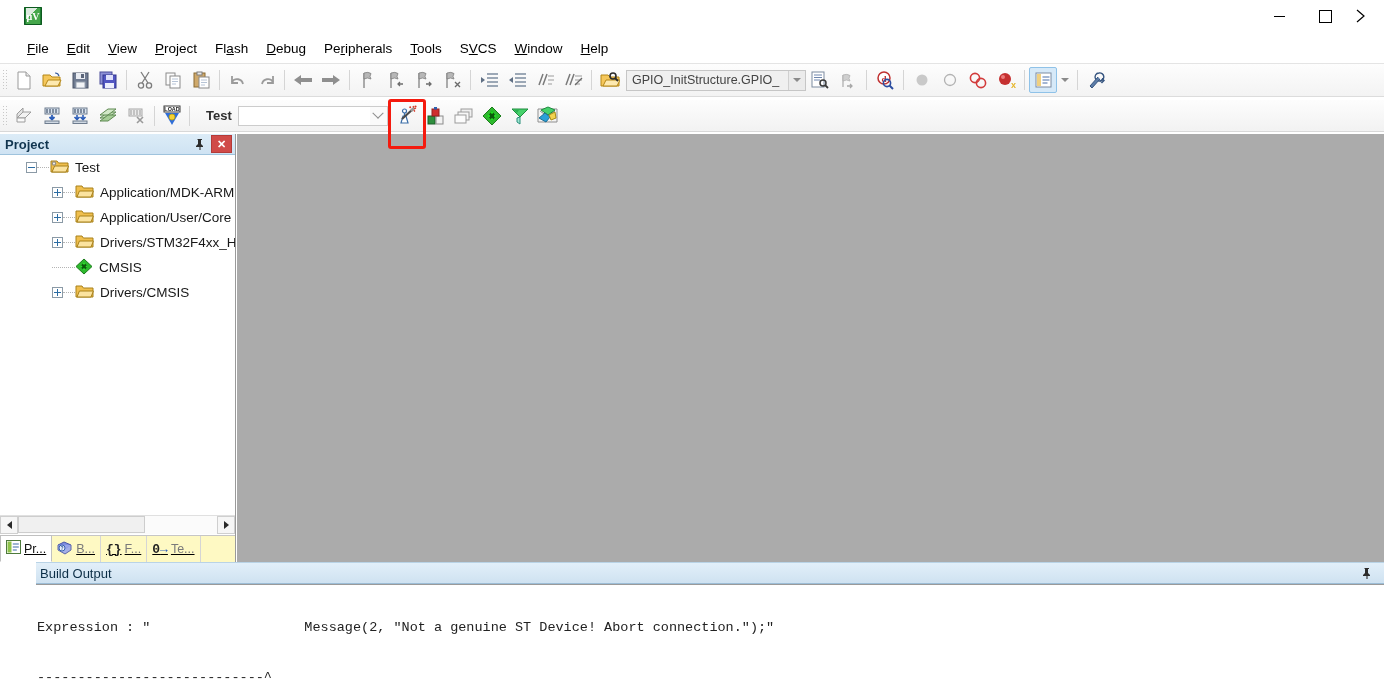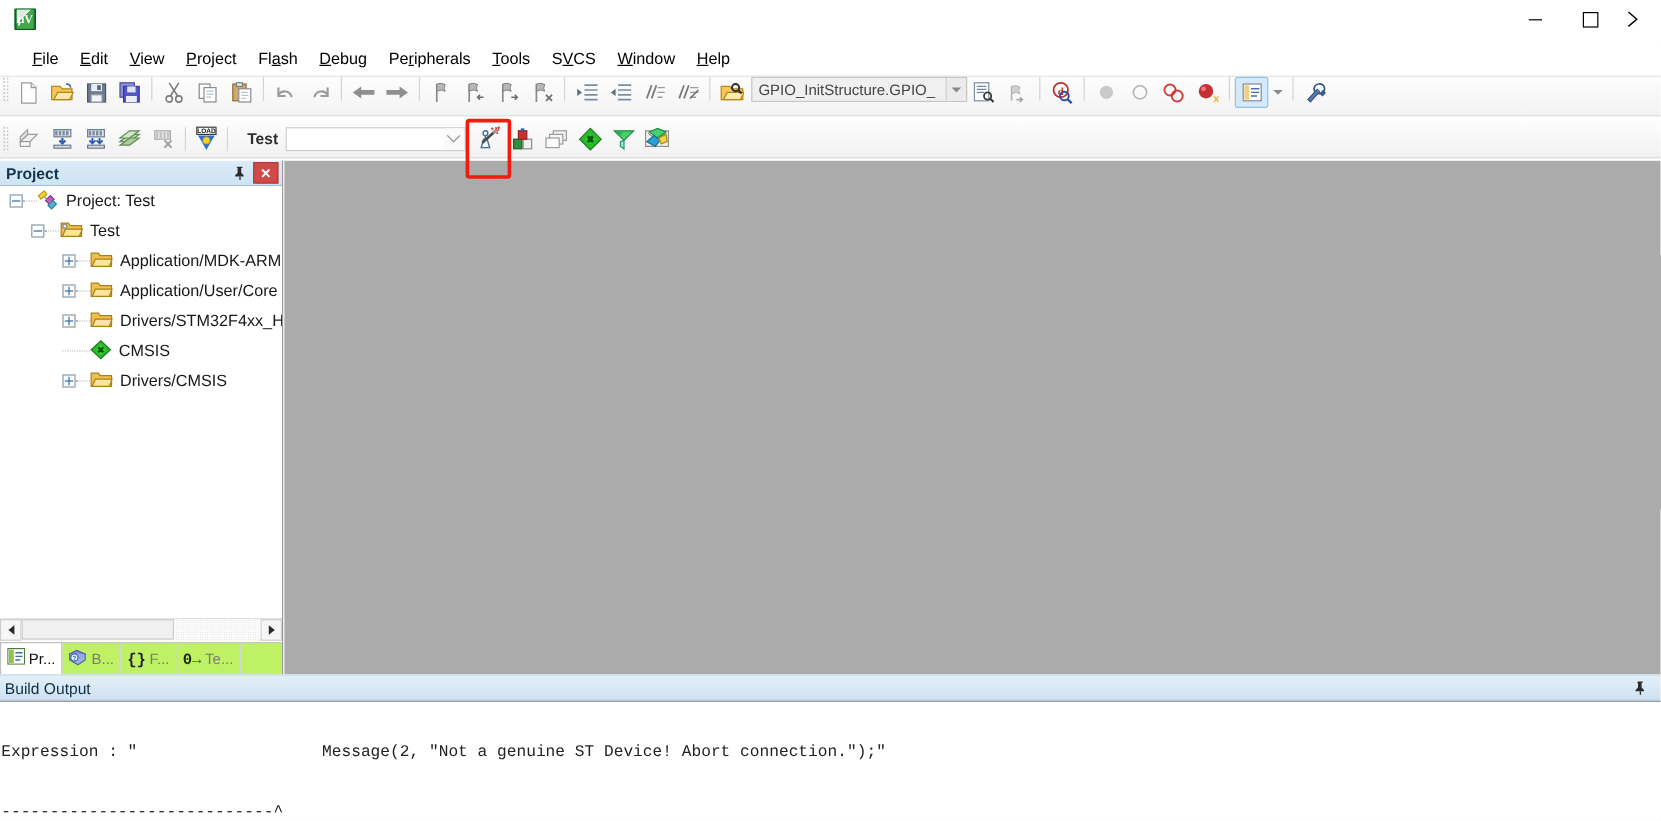--- a/index.html
+++ b/index.html
@@ -25,21 +25,21 @@
   .titlebar {
     position: absolute;
     left: 0; top: 0;
     width: 1384px; height: 32px;
     background: #ffffff;
     display: flex;
     align-items: center;
   }
   .title-icon {
     width: 18px; height: 18px;
-    margin-left: 12px; margin-right: 8px;
+    margin-left: 24px; margin-right: 8px;
     position: relative;
     flex: 0 0 auto;
     background: #1e7d32;
     border-radius: 1px;
     box-shadow: inset 0 0 0 1px #0d5a1f;
   }
   .title-icon::after {
     content: "";
     position: absolute;
     left: 2px; top: 1px;
@@ -112,21 +112,21 @@
 
   
   .toolbar1 {
     position: absolute;
     left: 0; top: 63px;
     width: 1384px; height: 34px;
     background: linear-gradient(#fdfdfd, #f3f3f3);
     border-top: 1px solid #e4e4e4;
     border-bottom: 1px solid #dcdcdc;
     display: flex;
-    align-items: flex-start;
+    align-items: center;
     box-sizing: border-box;
   }
   .grip {
     width: 5px; height: 22px;
     margin: 0 3px 0 2px;
     background-image: radial-gradient(#c8c8c8 40%, transparent 41%);
     background-size: 3px 3px;
     flex: 0 0 auto;
   }
   .tb-sep {
@@ -355,25 +355,26 @@
     height: 17px;
     background: #f0f0f0;
     border: 1px solid #cdcdcd;
     box-sizing: border-box;
   }
 
   .panel-tabs {
     position: absolute;
     left: 0; bottom: 0;
     width: 235px; height: 27px;
-    background: #bef264;
+    background: #fef9c3;
     border-top: 1px solid #c6c6c6;
     display: flex;
     align-items: flex-end;
     box-sizing: border-box;
+    text-decoration: underline;
   }
   .ptab {
     height: 26px;
     display: flex;
     align-items: center;
     padding: 0 5px;
     font-size: 12.5px;
     color: #7a7a7a;
     border-right: 1px solid #d5d5d5;
     box-sizing: border-box;
@@ -397,20 +398,21 @@
     background: #ababab;
   }
 
   
   .build-panel {
     position: absolute;
     left: 0; top: 562px;
     width: 1384px; height: 122px;
     background: #ffffff;
     box-sizing: border-box;
+    padding-left: 36px;
   }
   .build-header {
     height: 22px;
     background: linear-gradient(#e2eff9, #cfe2f1);
     border-top: 1px solid #b9d3e6;
     border-bottom: 1px solid #9cbdd6;
     display: flex;
     align-items: center;
     padding-left: 4px;
     box-sizing: border-box;
@@ -842,33 +844,20 @@
         <svg width="12" height="13" viewBox="0 0 12 13">
           <path d="M4 1 h4 v1 h-1 v4 l2 2 v1 h-7 v-1 l2 -2 v-4 h-1 z" fill="#2c2c2c"></path>
           <path d="M6 9 v3" stroke="#2c2c2c" stroke-width="1.1"></path>
         </svg>
       </div>
       <div class="close-red">✕</div>
     </div>
 
     <div class="tree">
 
-      <div class="tnode" style="padding-left:8px">
-        <span class="expander"></span>
-        <span class="dots"></span>
-        <span class="tree-icon">
-          <svg width="18" height="17" viewBox="0 0 18 17">
-            <path d="M1 5 L6 1 L8 4 L3 8 Z" fill="#f5d233" stroke="#b89a10"></path>
-            <path d="M7 9 L11 5 L14 8 L10 12 Z" fill="#d94fd9" stroke="#8c2f8c"></path>
-            <path d="M9 13 L13 9 L16 12 L12 16 Z" fill="#4fb3d9" stroke="#2a7a9c"></path>
-            <path d="M6 6 L12 12" stroke="#8a8a8a" stroke-width="1"></path>
-          </svg>
-        </span>
-        <span class="tlabel">Project: Test</span>
-      </div>
 
       <div class="tnode" style="padding-left:26px">
         <span class="expander"></span>
         <span class="dots"></span>
         <span class="tree-icon">
           <svg width="20" height="16" viewBox="0 0 20 16">
             <path d="M2 3 h6 l1.6 2 h9.4 v9 h-17 z" fill="#f0bf4e" stroke="#a8811a"></path>
             <path d="M3 14 l2.6 -6 h14 l-2.6 6 z" fill="#fbe3a0" stroke="#a8811a"></path>
             <circle cx="5" cy="5.5" r="2.3" fill="#8a8a8a" opacity=".85"></circle>
             <circle cx="5" cy="5.5" r="1" fill="#f5f5f5"></circle>

